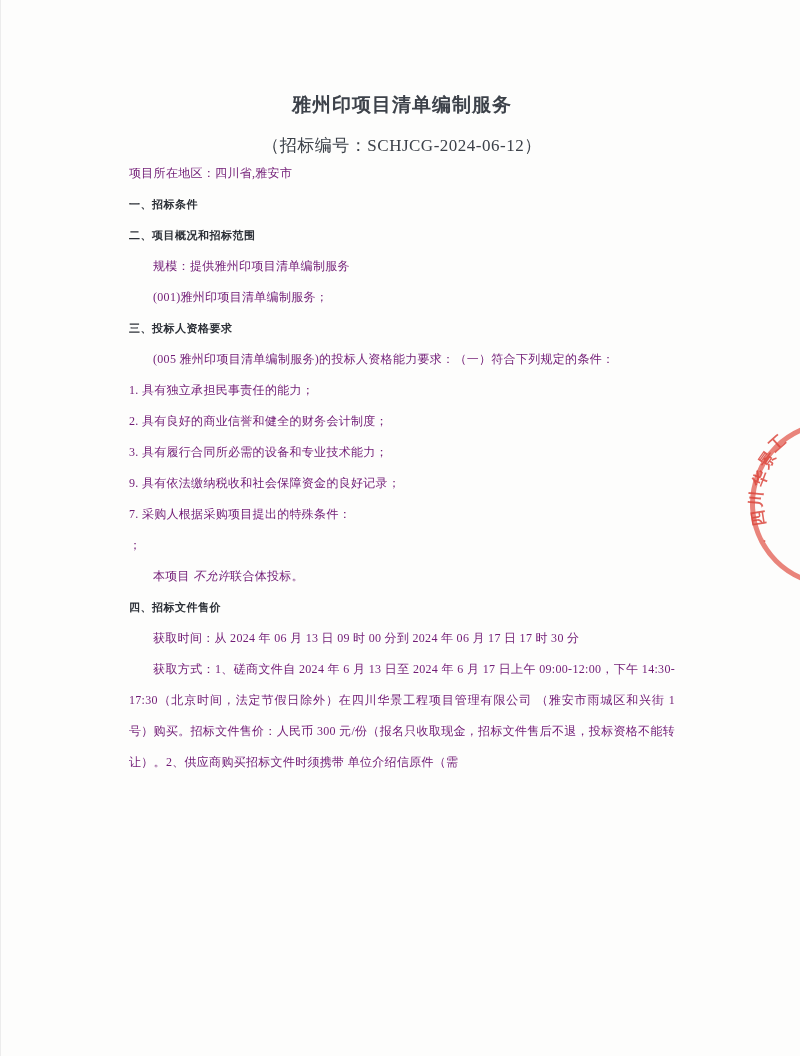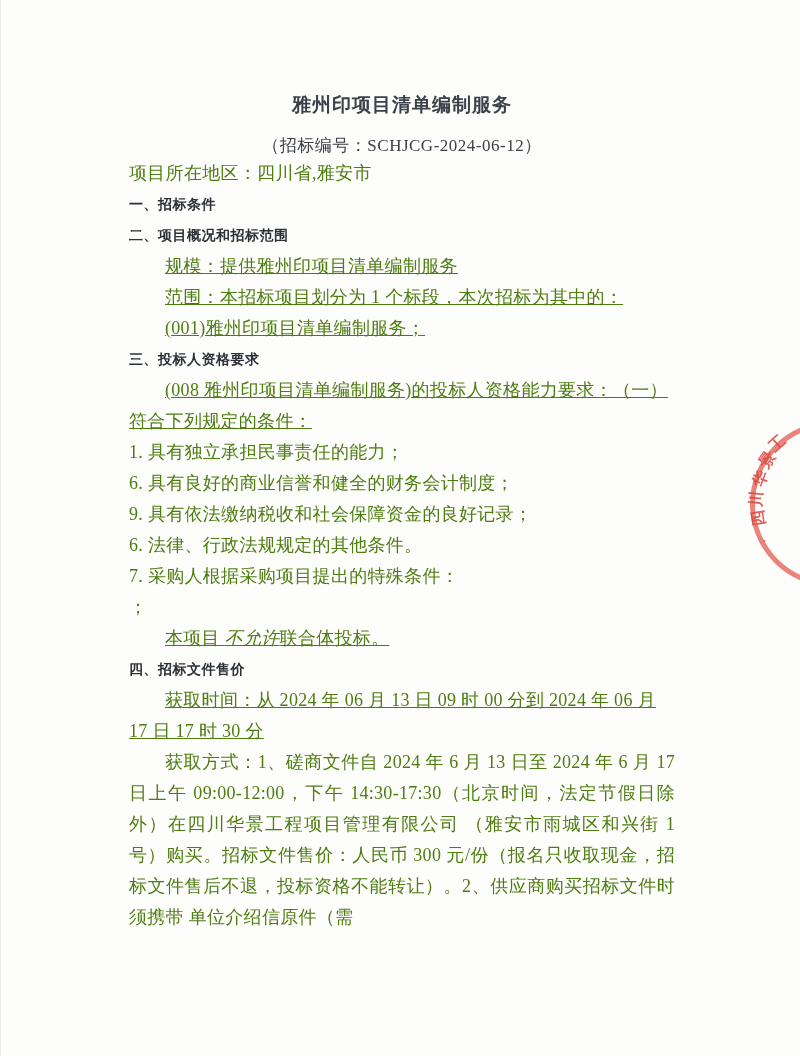--- a/index.html
+++ b/index.html
@@ -39,37 +39,36 @@
     font-size: 17px;
     line-height: 24px;
     letter-spacing: 0.5px;
     color: #3c4149;
   }
   .location-line {
     margin-top: 46px;
   }
   .line, .para {
     margin: 0;
-    font-size: 18px;
+    font-size: 12px;
     line-height: 31px;
-    color: #4d7c0f;
+    color: #701a75;
     letter-spacing: 0.3px;
   }
   .para {
     text-indent: 2em;
     text-align: justify;
   }
   .indent {
     text-indent: 2em;
-    text-decoration: underline;
   }
   .sec-heading {
     margin: 0;
     font-family: "Liberation Sans", "DejaVu Sans", sans-serif;
-    font-size: 14px;
+    font-size: 11px;
     line-height: 31px;
     font-weight: 700;
     color: #2c3037;
     letter-spacing: 0.5px;
   }
   .italic {
     font-style: italic;
   }
   
   .seal-ring {
@@ -100,29 +99,28 @@
 
     <div class="doc-title">雅州印项目清单编制服务</div>
     <div class="doc-subtitle">（招标编号：SCHJCG-2024-06-12）</div>
 
     <p class="line location-line">项目所在地区：四川省,雅安市</p>
 
     <h2 class="sec-heading">一、招标条件</h2>
 
     <h2 class="sec-heading">二、项目概况和招标范围</h2>
     <p class="line indent">规模：提供雅州印项目清单编制服务</p>
-    <p class="line indent">范围：本招标项目划分为 1 个标段，本次招标为其中的：</p>
     <p class="line indent">(001)雅州印项目清单编制服务；</p>
 
     <h2 class="sec-heading">三、投标人资格要求</h2>
-    <p class="line indent">(008 雅州印项目清单编制服务)的投标人资格能力要求：（一）符合下列规定的条件：</p>
+    <p class="line indent">(005 雅州印项目清单编制服务)的投标人资格能力要求：（一）符合下列规定的条件：</p>
     <p class="line">1. 具有独立承担民事责任的能力；</p>
-    <p class="line">6. 具有良好的商业信誉和健全的财务会计制度；</p>
+    <p class="line">2. 具有良好的商业信誉和健全的财务会计制度；</p>
+    <p class="line">3. 具有履行合同所必需的设备和专业技术能力；</p>
     <p class="line">9. 具有依法缴纳税收和社会保障资金的良好记录；</p>
-    <p class="line">6. 法律、行政法规规定的其他条件。</p>
     <p class="line">7. 采购人根据采购项目提出的特殊条件：</p>
     <p class="line">；</p>
     <p class="line indent"><span>本项目 </span><span class="italic">不允许</span><span>联合体投标。</span></p>
 
     <h2 class="sec-heading">四、招标文件售价</h2>
     <p class="line indent">获取时间：从 2024 年 06 月 13 日 09 时 00 分到 2024 年 06 月 17 日 17 时 30 分</p>
     <p class="para">获取方式：1、磋商文件自 2024 年 6 月 13 日至 2024 年 6 月 17 日上午 09:00-12:00，下午 14:30-17:30（北京时间，法定节假日除外）在四川华景工程项目管理有限公司 （雅安市雨城区和兴街 1 号）购买。招标文件售价：人民币 300 元/份（报名只收取现金，招标文件售后不退，投标资格不能转让）。2、供应商购买招标文件时须携带 单位介绍信原件（需</p>
 
   </div>
 

